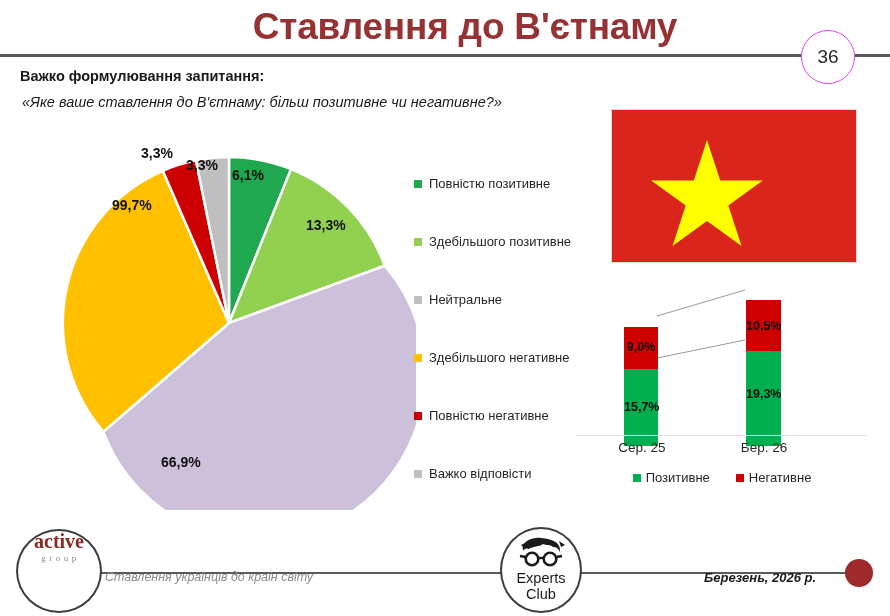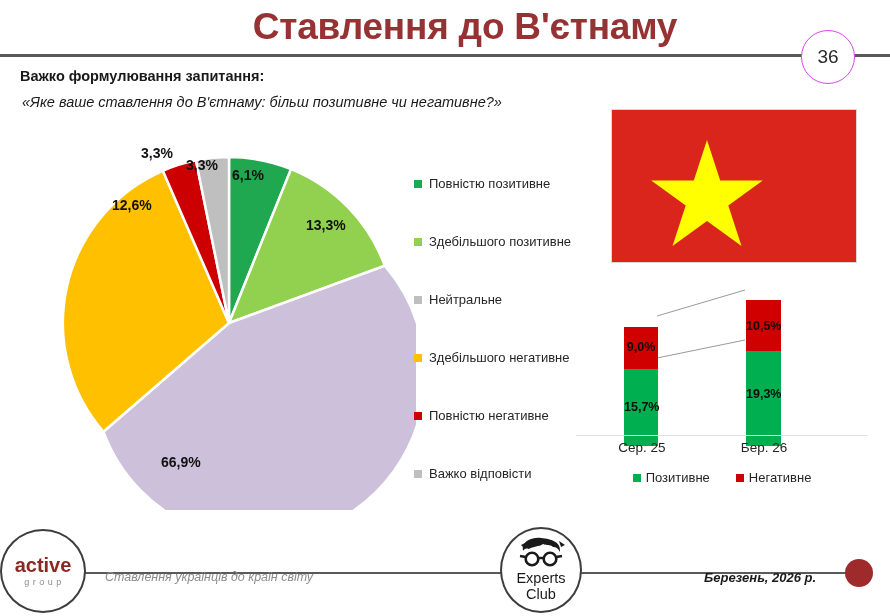--- a/index.html
+++ b/index.html
@@ -197,28 +197,28 @@
     background: #9e2a2b;
   }
   .logo-circle {
     position: absolute;
     border: 2px solid #3d3d3d;
     border-radius: 50%;
     background: #ffffff;
     box-sizing: border-box;
   }
   #logo-active {
-    left: 0;
+    left: 16px;
     top: 529px;
     width: 86px;
     height: 84px;
     display: flex;
     flex-direction: column;
     align-items: center;
-    justify-content: center;
+    font-family: Liberation Serif, serif;
   }
   #logo-active-top {
     font-size: 20px;
     font-weight: bold;
     color: #8a2a22;
     line-height: 20px;
   }
   #logo-active-bottom {
     font-size: 9px;
     color: #8c8c8c;
@@ -290,21 +290,21 @@
 
         <path d="M0,0 L-66.16,-152.23 A166,166 0 0,1 -33.07,-162.67 Z" fill="#CC0000" stroke="#ffffff" stroke-width="2.5"></path>
 
         <path d="M0,0 L-33.07,-162.67 A166,166 0 0,1 0,-166 Z" fill="#BFBFBF" stroke="#ffffff" stroke-width="2.5"></path>
       </g>
     </svg>
 
     <div class="pie-label" style="left:186px; top:27px;">6,1%</div>
     <div class="pie-label" style="left:260px; top:77px;">13,3%</div>
     <div class="pie-label" style="left:140px; top:17px;">3,3%</div>
-    <div class="pie-label" style="left:66px;  top:57px;">12,6%</div>
+    <div class="pie-label" style="left:66px;  top:57px;">99,7%</div>
     <div class="pie-label" style="left:95px;  top:5px;">3,3%</div>
     <div class="pie-label" style="left:115px; top:314px;">66,9%</div>
   </div>
 
   <div id="pie-legend">
     <div class="legend-row">
       <span class="legend-swatch" style="background:#1FA84F;"></span>
       <span class="legend-text">Повністю позитивне</span>
     </div>
     <div class="legend-row">

